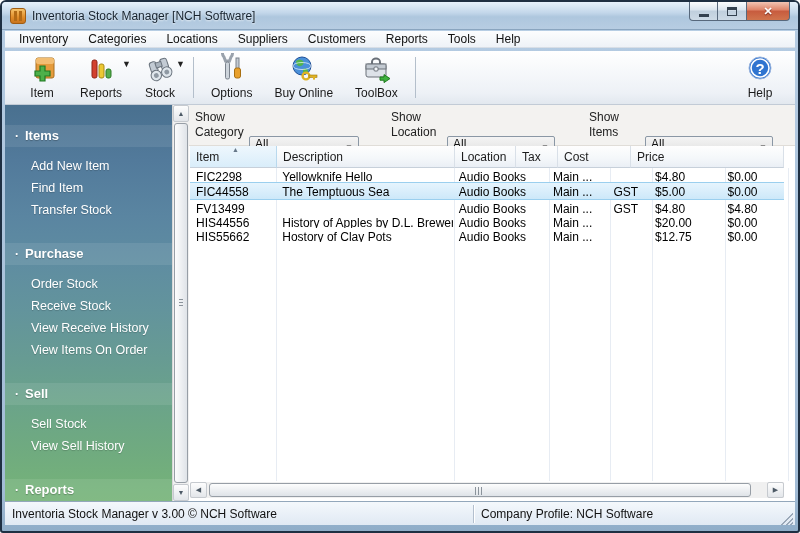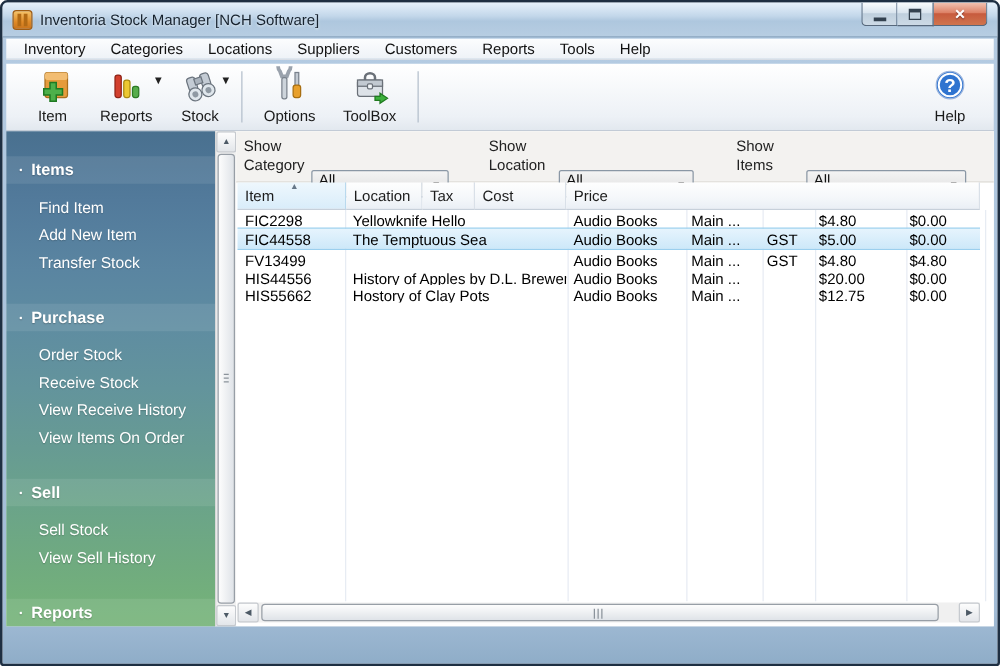--- a/index.html
+++ b/index.html
@@ -200,20 +200,34 @@
         <svg width="32" height="32" viewBox="0 0 32 32">
           <path d="M8 4 a5 5 0 1 1 7 0 l-1.5 4 h-4 z" fill="none" stroke="#9aa2ac" stroke-width="3"></path>
           <rect x="9.5" y="9" width="4" height="17" rx="1.6" fill="#cdd4db" stroke="#7a828c"></rect>
           <rect x="20" y="5" width="3" height="11" fill="#c4cbd3" stroke="#7a828c"></rect>
           <rect x="18.5" y="15" width="6" height="10" rx="2" fill="#e8a02c" stroke="#a86f12"></rect>
         </svg>
       </span>
       <span class="tlabel">Options</span>
     </div>
 
+    <div class="tbtn">
+      <span class="ticon">
+        <svg width="32" height="32" viewBox="0 0 32 32">
+          <circle cx="14" cy="13" r="9" fill="#4a90d9" stroke="#1d4f97"></circle>
+          <path d="M8 8 q4 -3 7 0 q2 3 -2 5 q-5 1 -5 -5z" fill="#52b44f"></path>
+          <path d="M15 16 q5 -2 5 3 q-2 3 -5 1z" fill="#52b44f"></path>
+          <ellipse cx="14" cy="13" rx="9" ry="3.5" fill="none" stroke="rgba(255,255,255,.65)"></ellipse>
+          <circle cx="18" cy="23" r="3.4" fill="none" stroke="#e0b224" stroke-width="2.4"></circle>
+          <rect x="21" y="22" width="8" height="2.4" fill="#e0b224" stroke="#9c7a10" stroke-width=".6"></rect>
+          <rect x="25" y="24" width="2" height="2.6" fill="#e0b224"></rect>
+        </svg>
+      </span>
+      <span class="tlabel">Buy Online</span>
+    </div>
 
     <div class="tbtn">
       <span class="ticon">
         <svg width="32" height="32" viewBox="0 0 32 32">
           <path d="M12 12 v-3 a4 3.4 0 0 1 8 0 v3" fill="none" stroke="#6a7078" stroke-width="2"></path>
           <rect x="6" y="11" width="20" height="13" rx="2" fill="#dde2e8" stroke="#6a7078"></rect>
           <rect x="6" y="11" width="20" height="5" fill="#c2c9d1" stroke="#6a7078"></rect>
           <rect x="14" y="14" width="4" height="4" rx="1" fill="#f2f5f8" stroke="#6a7078"></rect>
           <path d="M20 24 h4 v-2.4 l6 4 -6 4 v-2.4 h-4 z" fill="#3db03d" stroke="#1f7a1f"></path>
         </svg>
@@ -234,22 +248,22 @@
       </span>
       <span class="tlabel">Help</span>
     </div>
   </div>
 
   <div id="body">
 
     <div id="sidebar">
       <div class="sb-header first"><span class="sb-bullet">·</span><span>Items</span></div>
       <div style="height:8px;"></div>
+      <div class="sb-item">Add New Item</div>
       <div class="sb-item">Find Item</div>
-      <div class="sb-item">Add New Item</div>
       <div class="sb-item">Transfer Stock</div>
       <div class="sb-gap"></div>
       <div class="sb-header"><span class="sb-bullet">·</span><span>Purchase</span></div>
       <div style="height:8px;"></div>
       <div class="sb-item">Order Stock</div>
       <div class="sb-item">Receive Stock</div>
       <div class="sb-item">View Receive History</div>
       <div class="sb-item">View Items On Order</div>
       <div class="sb-gap"></div>
       <div class="sb-header"><span class="sb-bullet">·</span><span>Sell</span></div>
@@ -292,20 +306,21 @@
         <span class="flabel">Show Items</span>
         <div class="combo" id="combo-items">
           <span class="val">All</span>
           <span class="arrow">▼</span>
         </div>
       </div>
 
       <div id="grid">
         <div id="ghead">
           <div class="hcell c0 sorted"><span class="sort-arrow">▲</span><span>Item</span></div>
+          <div class="hcell c1">Description</div>
           <div class="hcell c3">Location</div>
           <div class="hcell c4">Tax</div>
           <div class="hcell c5">Cost</div>
           <div class="hcell c6" style="flex:1;">Price</div>
         </div>
         <div id="gbody">
           <div class="vline" style="left:86px;"></div>
           <div class="vline" style="left:264px;"></div>
           <div class="vline" style="left:359px;"></div>
           <div class="vline" style="left:420px;"></div>
@@ -371,14 +386,20 @@
                 <div></div>
               </div>
           </div>
         </div>
         <div class="sc-arrow-h">▶</div>
       </div>
 
     </div>
   </div>
 
+  <div id="statusbar">
+    <span id="status-left">Inventoria Stock Manager v 3.00 © NCH Software</span>
+    <span class="st-div"></span>
+    <span id="status-right">Company Profile: NCH Software</span>
+    <span id="grip"></span>
+  </div>
 
 </div>
 
 </body></html>

